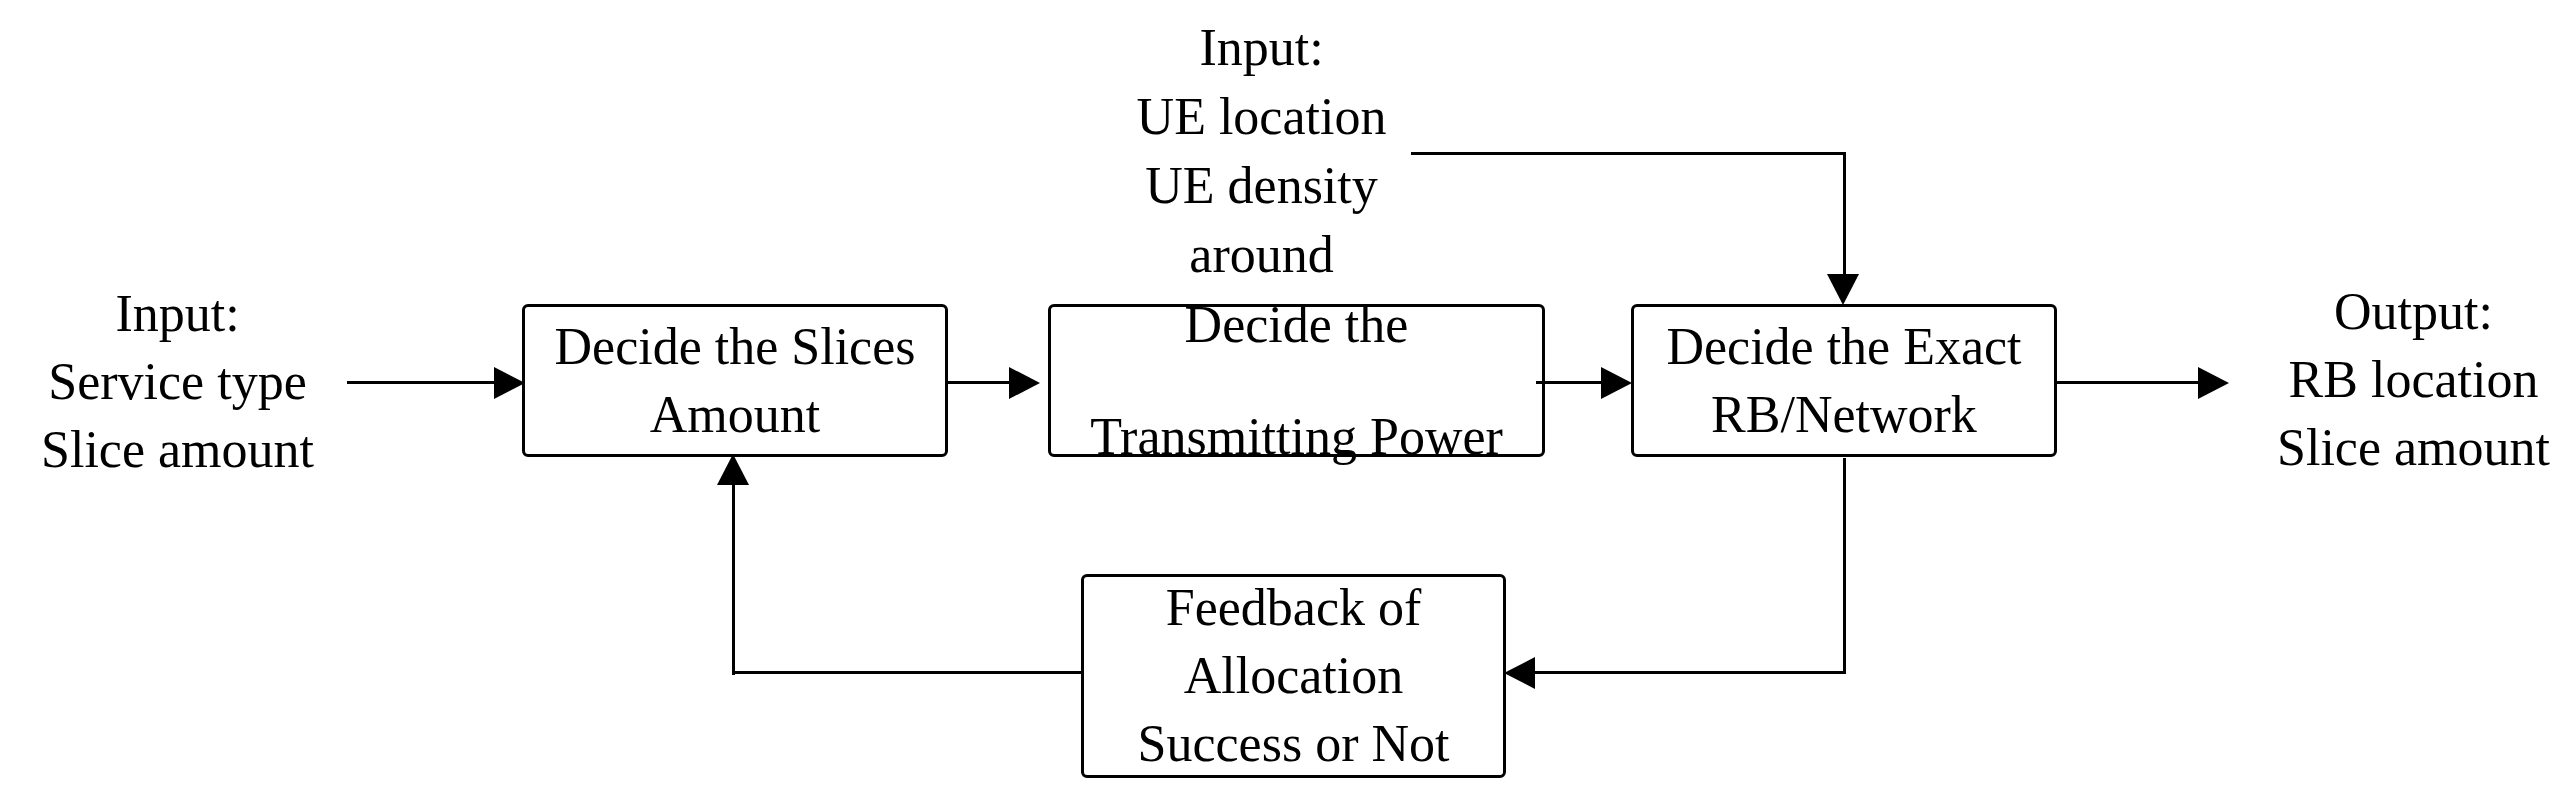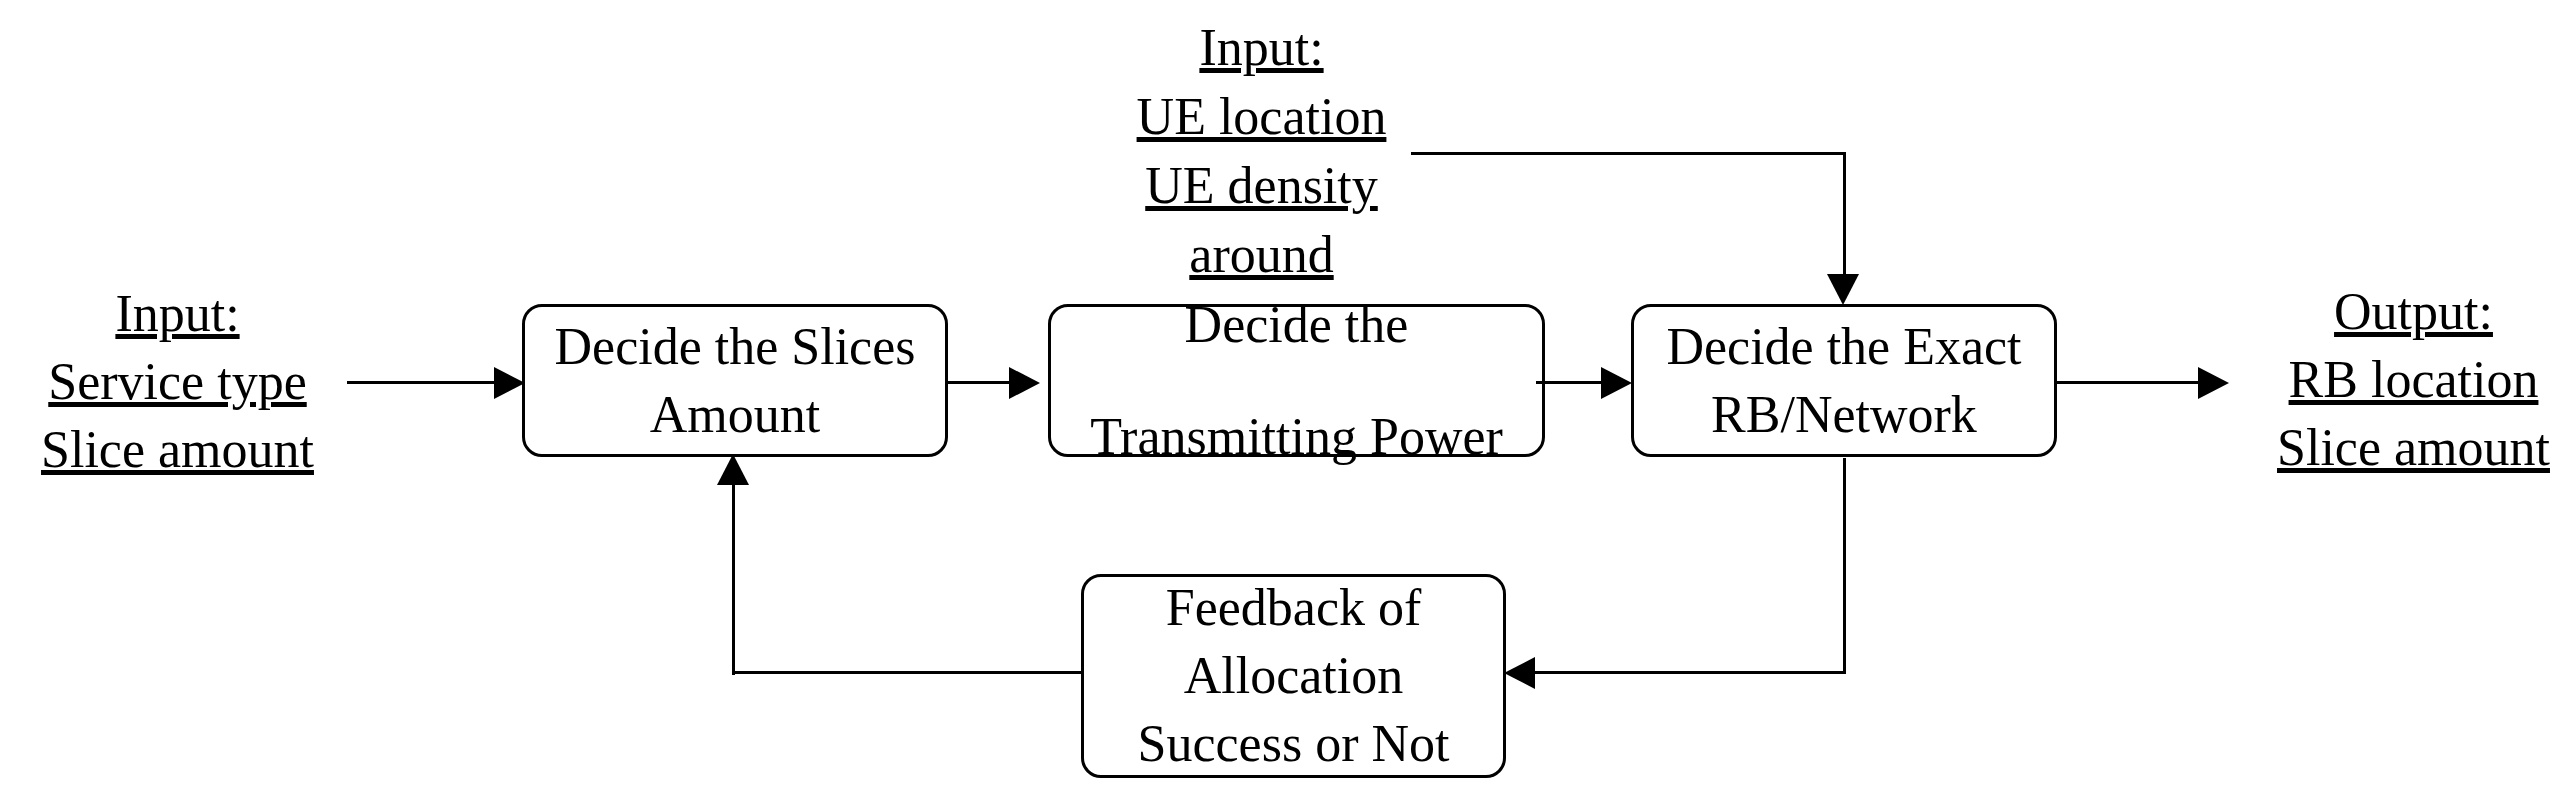--- a/index.html
+++ b/index.html
@@ -11,28 +11,27 @@
     font-family: "Liberation Serif", "DejaVu Serif", serif;
     color: #000000;
     overflow: hidden;
   }
   .tb {
     position: absolute;
     text-align: center;
     font-size: 52px;
     line-height: 68px;
     white-space: nowrap;
-    text-decoration: underline;
   }
   .tb.top { line-height: 69px; }
   .node {
     position: absolute;
     box-sizing: border-box;
     border: 3.2px solid #000000;
-    border-radius: 20px;
+    border-radius: 6px;
     background: #ffffff;
     display: flex;
     flex-direction: column;
     justify-content: center;
     align-items: center;
     text-align: left;
     font-size: 52px;
     line-height: 68px;
     white-space: nowrap;
   }

